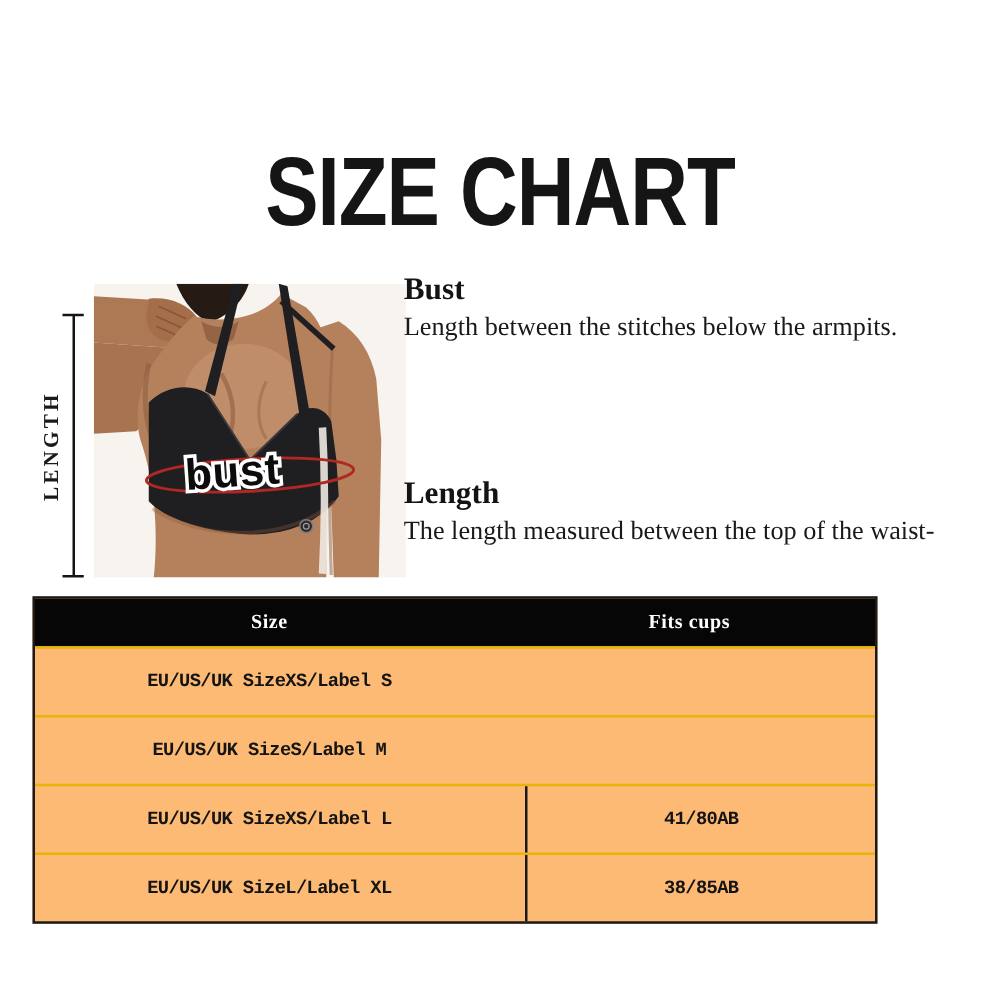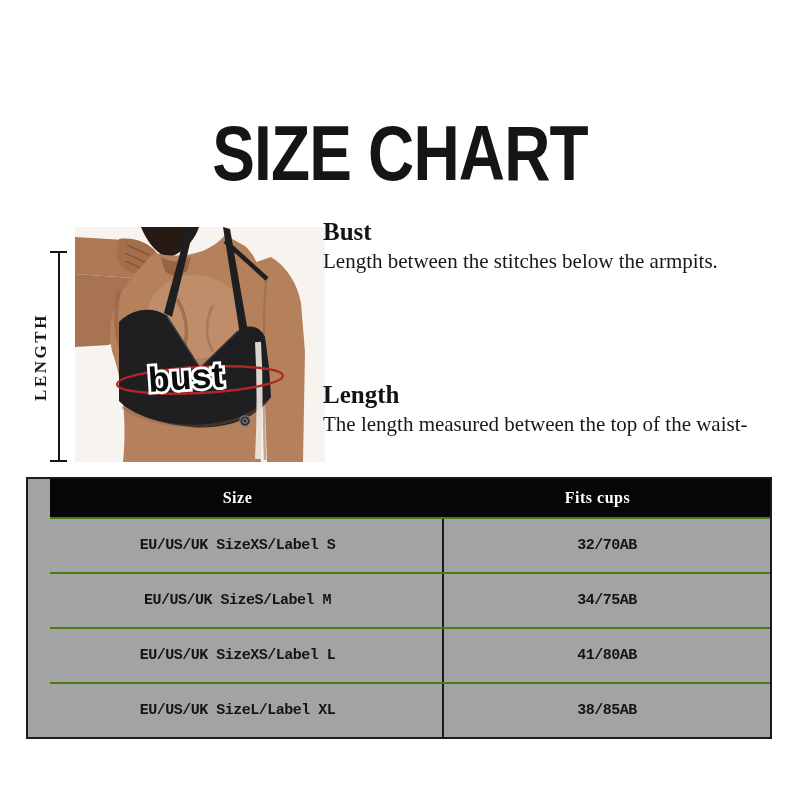--- a/index.html
+++ b/index.html
@@ -33,34 +33,34 @@
   
   .section{position:absolute;left:323px;width:450px;color:#161616;}
   .section-bust{top:219px;}
   .section-length{top:382px;}
   .section h2{
     margin:0 0 3px 0;font-size:25px;line-height:26px;font-weight:700;color:#141414;
   }
   .section .body-line{font-size:21px;line-height:26.5px;color:#191919;}
   
   .size-table{
-    position:absolute;left:26px;top:477px;width:746px;
-    border:2px solid #1a1a1a;box-sizing:border-box;background:#a3a3a3;padding-left:22px;
+    position:absolute;left:26px;top:477px;width:676px;
+    border:2px solid #1a1a1a;box-sizing:border-box;background:#fdba74;
   }
   .t-header{
     display:grid;grid-template-columns:375px 1fr;height:38px;background:#060606;
   }
   .t-header .cell{
     display:flex;align-items:center;justify-content:center;
     color:#ffffff;font-weight:700;font-size:16px;letter-spacing:0.5px;
     font-family:"Liberation Serif", serif;
   }
   .t-row{
     display:grid;grid-template-columns:375px 1fr;height:53px;
-    border-top:2px solid #4d7c0f;
+    border-top:2px solid #eab308;
     gap:17px;
   }
   .t-row .cell{
     display:flex;align-items:center;justify-content:center;
     font-family:"Liberation Mono", monospace;font-weight:700;
     font-size:15px;color:#141414;letter-spacing:-0.5px;
   }
   .t-row .cell + .cell{border-left:2px solid #1a1a1a;}
 </style>
 </head>
@@ -121,25 +121,23 @@
   <div class="body-line">The length measured between the top of the waist-</div>
 </div>
 
 <div class="size-table">
   <div class="t-header">
     <div class="cell">Size</div>
     <div class="cell">Fits cups</div>
   </div>
   <div class="t-row">
     <div class="cell">EU/US/UK SizeXS/Label S</div>
-    <div class="cell">32/70AB</div>
   </div>
   <div class="t-row">
     <div class="cell">EU/US/UK SizeS/Label M</div>
-    <div class="cell">34/75AB</div>
   </div>
   <div class="t-row">
     <div class="cell">EU/US/UK SizeXS/Label L</div>
     <div class="cell">41/80AB</div>
   </div>
   <div class="t-row">
     <div class="cell">EU/US/UK SizeL/Label XL</div>
     <div class="cell">38/85AB</div>
   </div>
 </div>

